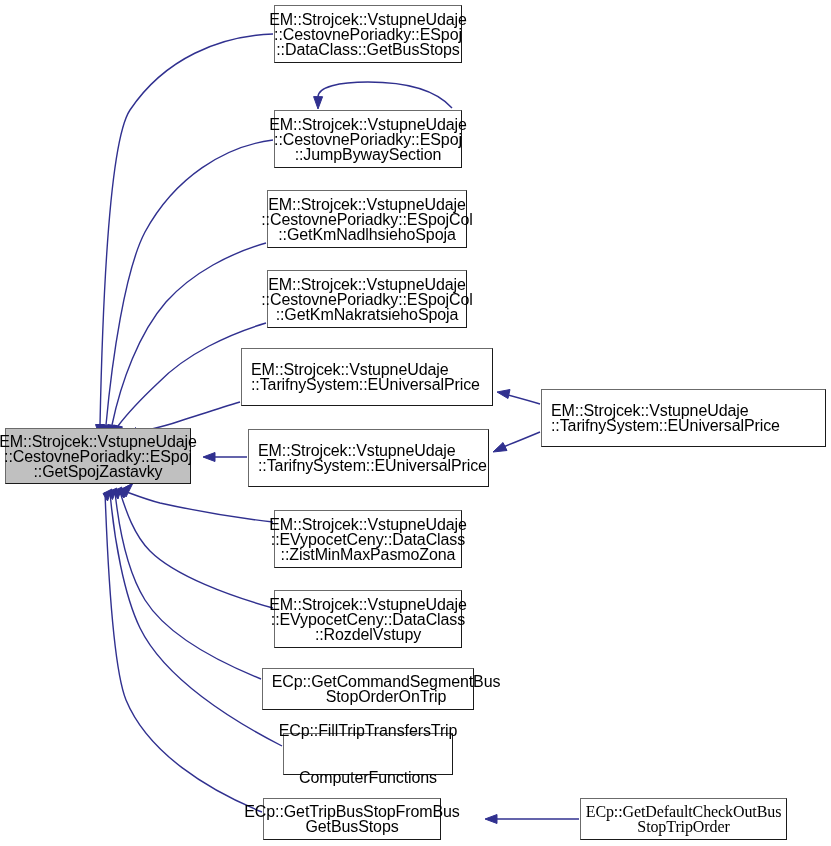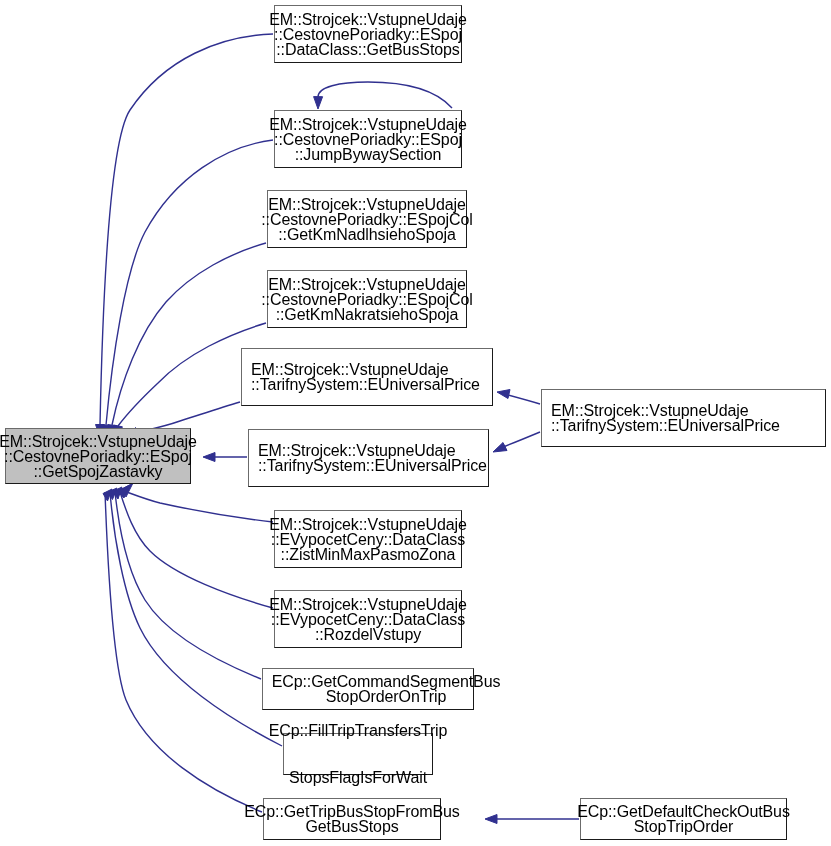--- a/index.html
+++ b/index.html
@@ -167,27 +167,27 @@
       </div>
       <div class="node-box" style="left: 274px; top: 590px; width: 188px; height: 58px;">
         <span class="node-line">EM::Strojcek::VstupneUdaje</span>
         <span class="node-line">::EVypocetCeny::DataClass</span>
         <span class="node-line">::RozdelVstupy</span>
       </div>
       <div class="node-box" style="left: 262px; top: 668px; width: 212px; height: 42px; padding-left: 36px;">
         <span class="node-line">ECp::GetCommandSegmentBus</span>
         <span class="node-line">StopOrderOnTrip</span>
       </div>
-      <div class="node-box" style="left: 283px; top: 733px; width: 150px; height: 42px; gap: 32px;">
+      <div class="node-box" style="left: 283px; top: 733px; width: 170px; height: 42px; gap: 32px;">
         <span class="node-line">ECp::FillTripTransfersTrip</span>
-        <span class="node-line">StopsFlagIsForWait</span>
+        <span class="node-line">ComputerFunctions</span>
       </div>
       <div class="node-box" style="left: 263px; top: 798px; width: 178px; height: 42px;">
         <span class="node-line">ECp::GetTripBusStopFromBus</span>
         <span class="node-line">GetBusStops</span>
       </div>
-      <div class="node-box" style="left: 580px; top: 798px; width: 207px; height: 42px;">
+      <div class="node-box" style="left: 580px; top: 798px; width: 207px; height: 42px; font-family: Liberation Serif, serif;">
         <span class="node-line">ECp::GetDefaultCheckOutBus</span>
         <span class="node-line">StopTripOrder</span>
       </div>
     </div>
 
 </div>
 
 </body></html>

